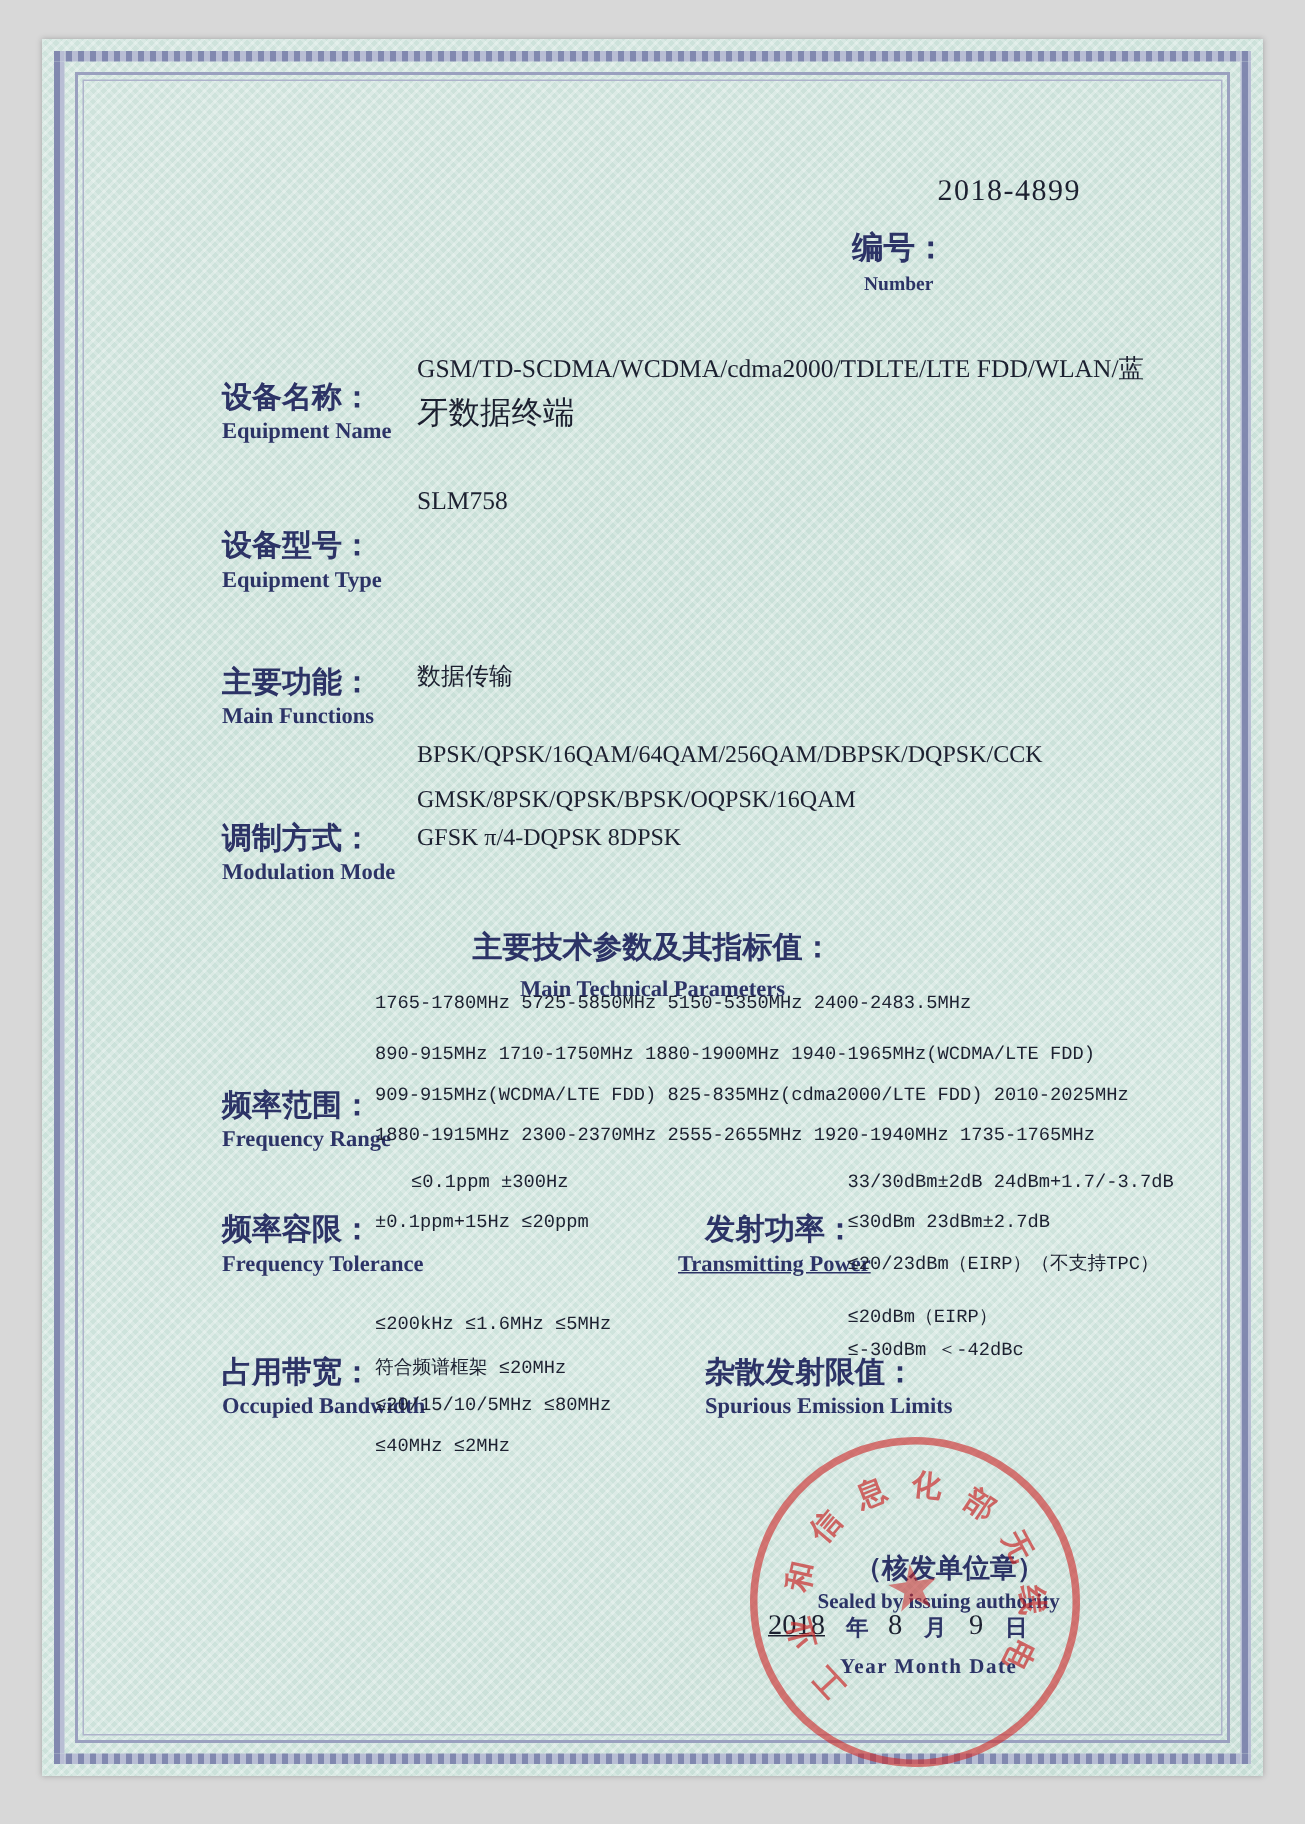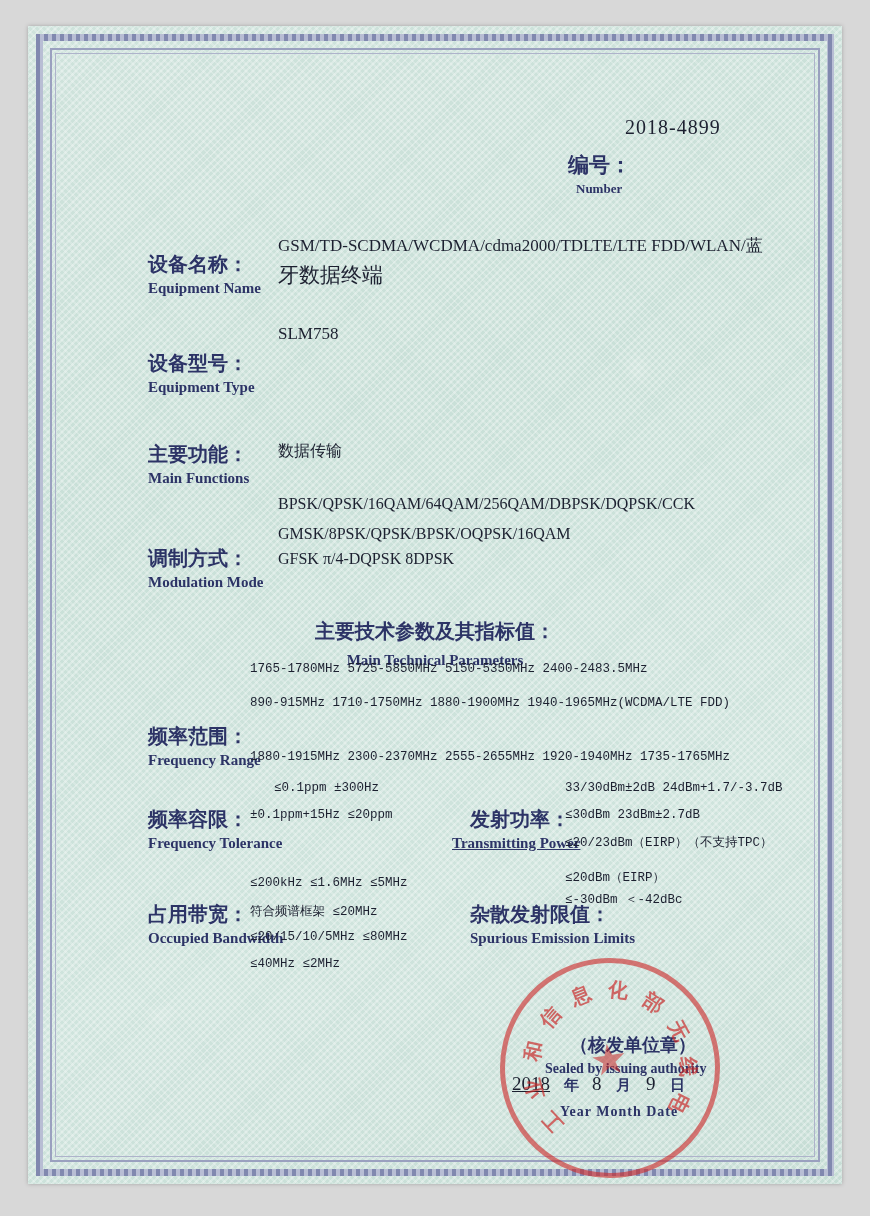--- a/index.html
+++ b/index.html
@@ -235,20 +235,21 @@
     <div class="abs val" id="mod-v2">GMSK/8PSK/QPSK/BPSK/OQPSK/16QAM</div>
     <div class="abs val" id="mod-v3">GFSK π/4-DQPSK 8DPSK</div>
 
     <div class="abs en" id="sec-en">Main Technical Parameters</div>
     <div class="abs cn" id="sec-cn">主要技术参数及其指标值：</div>
 
     <div class="abs cn label-cn" id="freq-cn">频率范围：</div>
     <div class="abs en label-en" id="freq-en">Frequency Range</div>
     <div class="abs val freq-line" id="freq-l1">1765-1780MHz  5725-5850MHz  5150-5350MHz  2400-2483.5MHz</div>
     <div class="abs val freq-line" id="freq-l2">890-915MHz  1710-1750MHz  1880-1900MHz  1940-1965MHz(WCDMA/LTE FDD)</div>
+    <div class="abs val freq-line" id="freq-l3">909-915MHz(WCDMA/LTE FDD)  825-835MHz(cdma2000/LTE FDD)  2010-2025MHz</div>
     <div class="abs val freq-line" id="freq-l4">1880-1915MHz  2300-2370MHz  2555-2655MHz  1920-1940MHz  1735-1765MHz</div>
 
     <div class="abs cn label-cn" id="ftol-cn">频率容限：</div>
     <div class="abs en label-en" id="ftol-en">Frequency Tolerance</div>
     <div class="abs val" id="ftol-v1">≤0.1ppm ±300Hz</div>
     <div class="abs val" id="ftol-v2">±0.1ppm+15Hz ≤20ppm</div>
 
     <div class="abs cn label-cn" id="txp-cn">发射功率：</div>
     <div class="abs en label-en" id="txp-en">Transmitting Power</div>
     <div class="abs val" id="txp-v1">33/30dBm±2dB 24dBm+1.7/-3.7dB</div>

